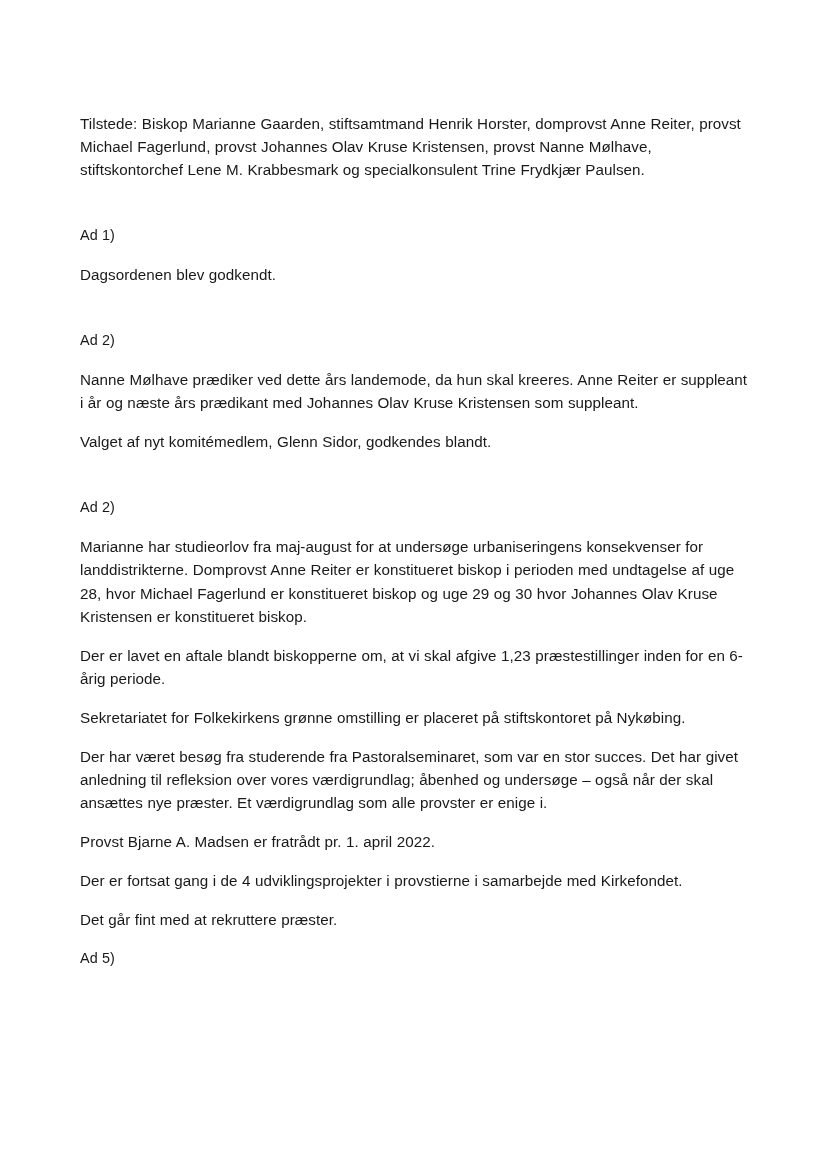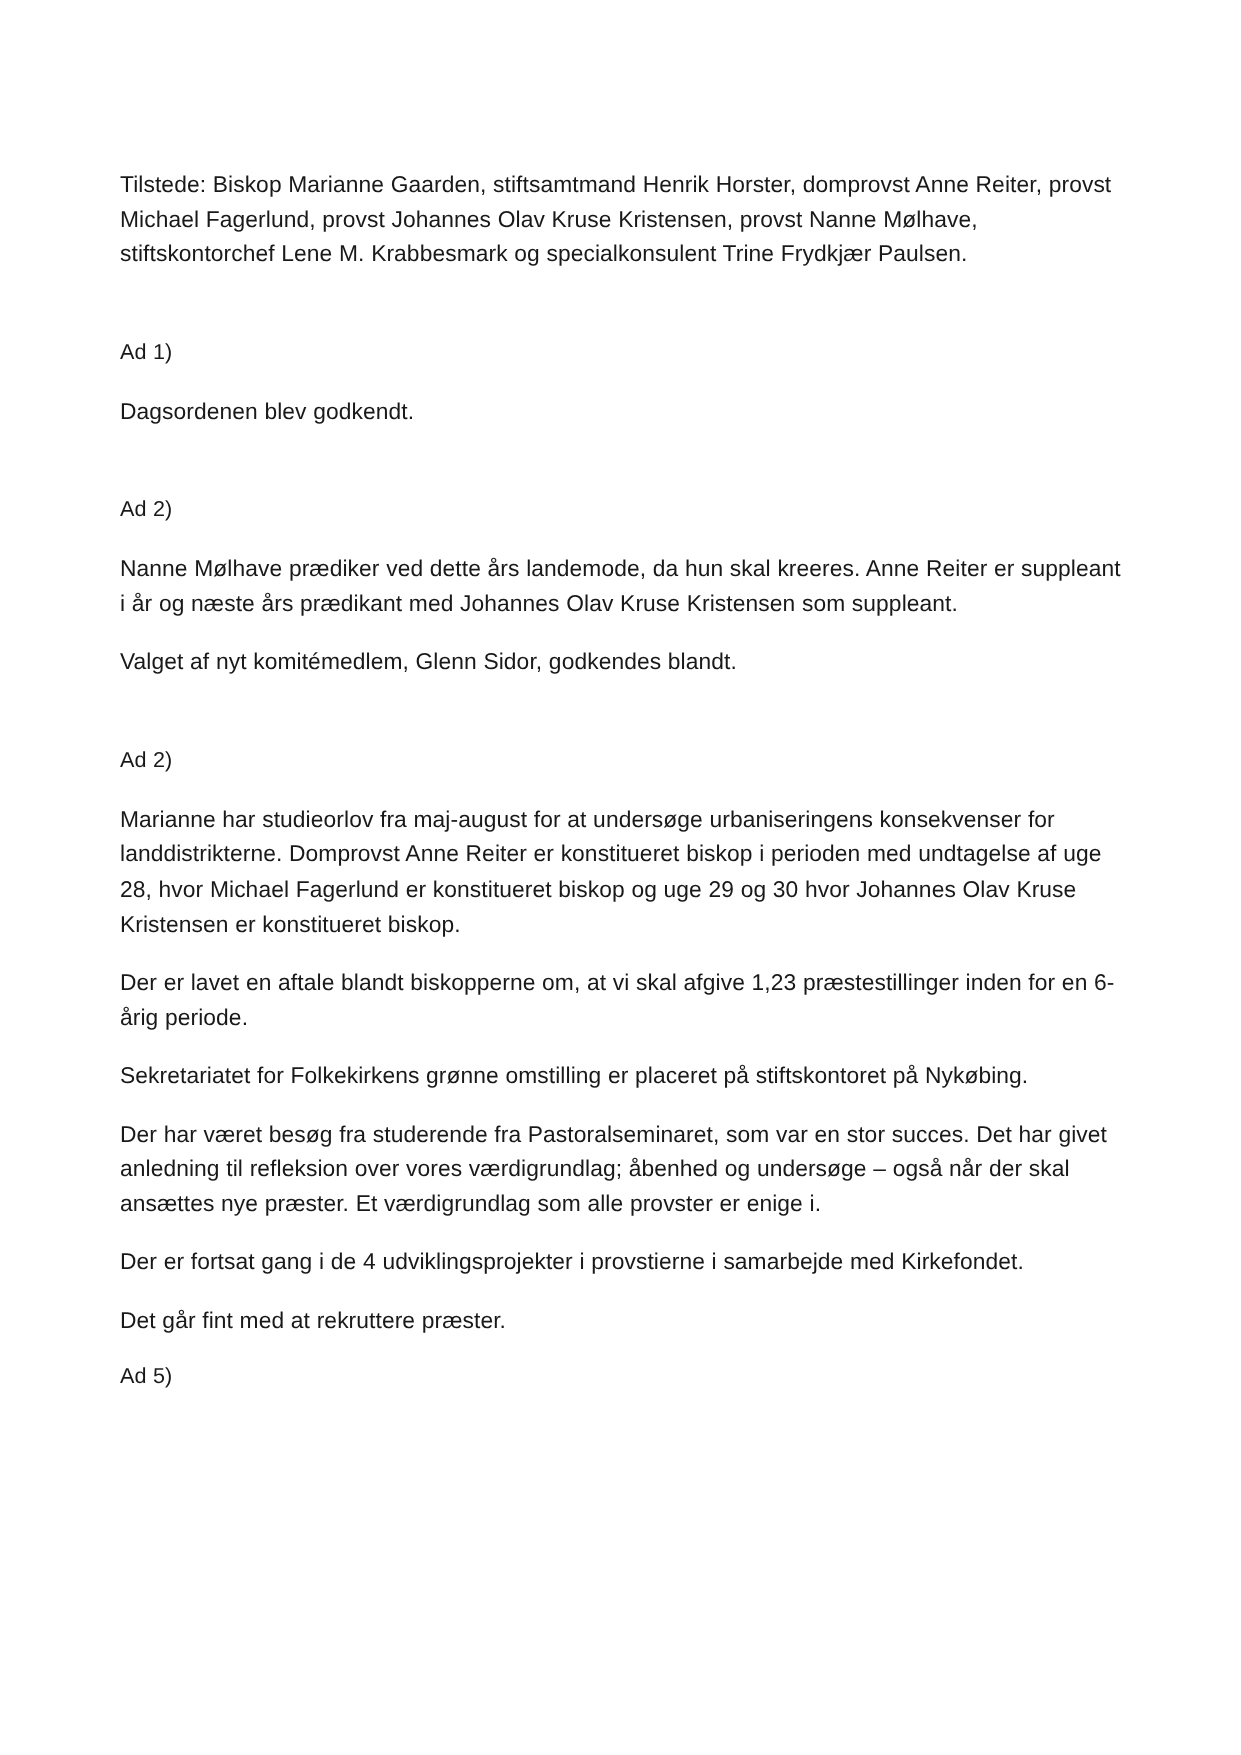--- a/index.html
+++ b/index.html
@@ -72,19 +72,20 @@
     <p class="section-heading gap-before-heading">Ad 2)</p>
     <p class="after-heading">Nanne Mølhave prædiker ved dette års landemode, da hun skal kreeres. Anne Reiter er suppleant i år og næste års prædikant med Johannes Olav Kruse Kristensen som suppleant.</p>
 
     <p class="para">Valget af nyt komitémedlem, Glenn Sidor, godkendes blandt.</p>
 
     <p class="section-heading gap-before-heading">Ad 2)</p>
     <p class="para">Marianne har studieorlov fra maj-august for at undersøge urbaniseringens konsekvenser for landdistrikterne. Domprovst Anne Reiter er konstitueret biskop i perioden med undtagelse af uge 28, hvor Michael Fagerlund er konstitueret biskop og uge 29 og 30 hvor Johannes Olav Kruse Kristensen er konstitueret biskop.</p>
     <p class="para">Der er lavet en aftale blandt biskopperne om, at vi skal afgive 1,23 præstestillinger inden for en 6-årig periode.</p>
     <p class="para">Sekretariatet for Folkekirkens grønne omstilling er placeret på stiftskontoret på Nykøbing.</p>
     <p class="para">Der har været besøg fra studerende fra Pastoralseminaret, som var en stor succes. Det har givet anledning til refleksion over vores værdigrundlag; åbenhed og undersøge – også når der skal ansættes nye præster. Et værdigrundlag som alle provster er enige i.</p>
+    <p class="para">Provst Bjarne A. Madsen er fratrådt pr. 1. april 2022.</p>
     <p class="para">Der er fortsat gang i de 4 udviklingsprojekter i provstierne i samarbejde med Kirkefondet.</p>
     <p class="para">Det går fint med at rekruttere præster.</p>
 
     <p class="section-heading tight-before-heading">Ad 5)</p>
 
   </div>
 </div>
 
 </body></html>

